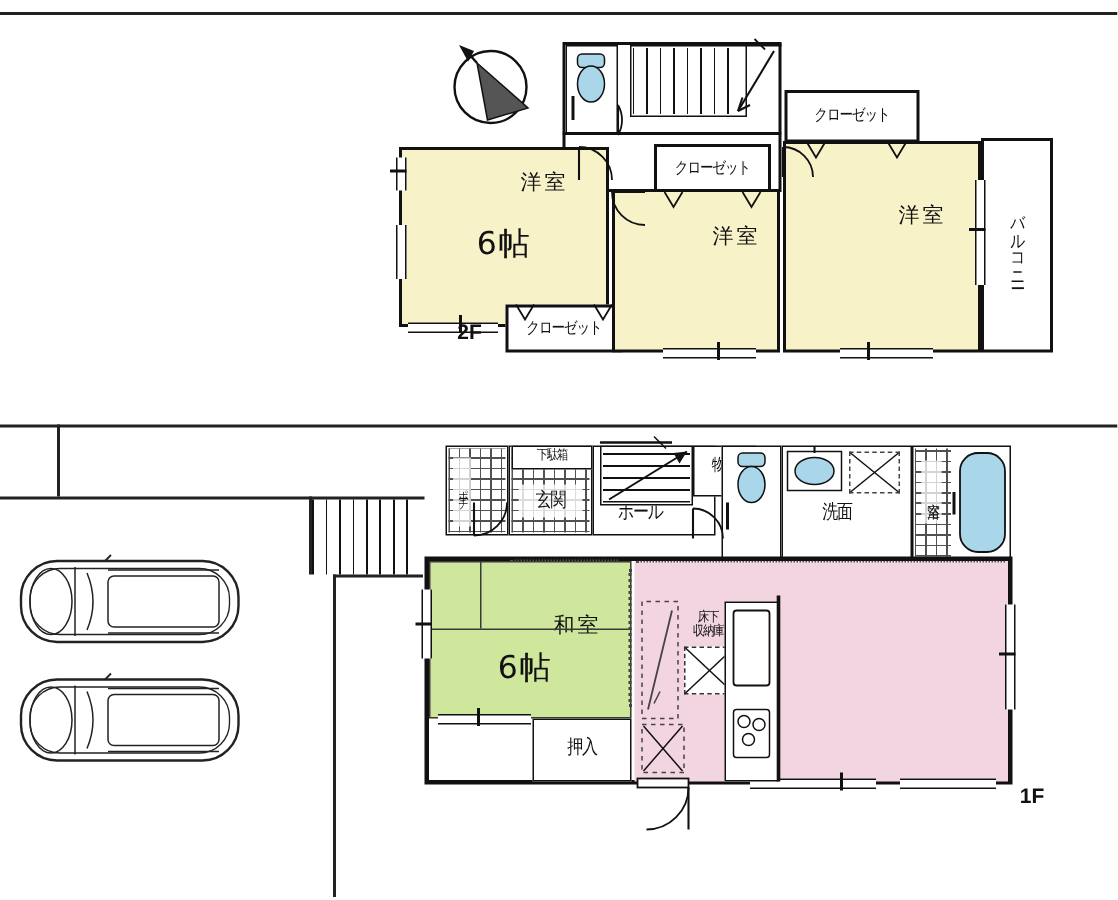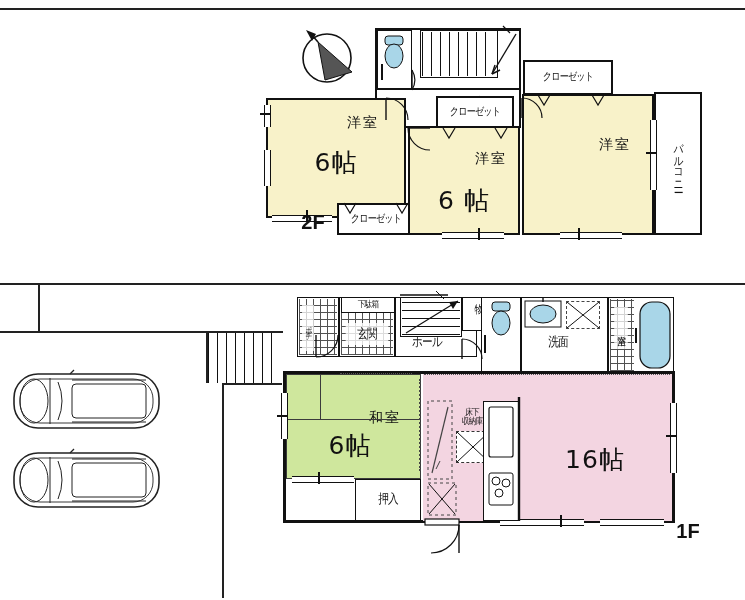--- a/index.html
+++ b/index.html
@@ -23,25 +23,25 @@
   .fill-wa{background:#cfe79d;}         
   .fill-ldk{background:#f3d5e1;}        
   .fill-white{background:#ffffff;}
 
   
   .lbl{position:absolute;box-sizing:border-box;display:flex;align-items:center;
        justify-content:center;text-align:center;line-height:1.12;
        font-family:"DejaVu Sans","Liberation Sans",sans-serif;color:#111;
        white-space:pre;pointer-events:none;}
   .lbl-room{font-size:14px;letter-spacing:2px;margin-left:27px;}
-  .lbl-area{font-size:25px;letter-spacing:1px;}
+  .lbl-area{font-size:21px;letter-spacing:1px;}
   .lbl-ldk{font-size:22px;letter-spacing:6px;}
   .lbl-small{font-size:11px;letter-spacing:-1px;transform:scaleX(.82);}
   .lbl-tiny{font-size:8px;letter-spacing:-1px;line-height:1.05;transform:scaleX(.85);}
-  .lbl-floor{font-size:20px;font-weight:700;font-family:"Liberation Sans",sans-serif;
+  .lbl-floor{font-size:14px;font-weight:700;font-family:"Liberation Sans",sans-serif;
              letter-spacing:0px;color:#111;}
   .vert{writing-mode:vertical-rl;text-orientation:upright;}
 
   
   .hatch-grid{
     background-image:
       repeating-linear-gradient(0deg,#333 0 1px,transparent 1px 7px),
       repeating-linear-gradient(90deg,#333 0 1px,transparent 1px 7px);
   }
   .hatch-stair{
@@ -116,21 +116,20 @@
     <div class="sash" style="left:260px;top:113px;width:11px;height:2px;"></div>
 
     <div class="win-h" style="left:272px;top:215px;width:60px;"></div>
     <div class="sash" style="left:306px;top:210px;width:2px;height:12px;"></div>
 
     <div class="abs w-mid fill-white" style="left:337px;top:203px;width:78px;height:32px;"></div>
     <div class="lbl lbl-small" style="left:338px;top:208px;width:76px;height:22px;">クローゼット</div>
 
     <div class="abs w-mid fill-tatami" style="left:408px;top:126px;width:112px;height:109px;"></div>
     <div class="lbl lbl-room" style="left:408px;top:144px;width:112px;height:30px;">洋室</div>
-    <div class="lbl lbl-area" style="left:408px;top:186px;width:112px;height:30px;">6 帖</div>
     <div class="win-h" style="left:442px;top:232px;width:62px;"></div>
     <div class="sash" style="left:478px;top:228px;width:2px;height:12px;"></div>
 
     <div class="abs w-mid fill-tatami" style="left:522px;top:94px;width:132px;height:141px;"></div>
     <div class="lbl lbl-room" style="left:522px;top:130px;width:132px;height:30px;">洋室</div>
     <div class="win-h" style="left:560px;top:232px;width:62px;"></div>
     <div class="sash" style="left:578px;top:228px;width:2px;height:12px;"></div>
 
     <div class="abs w-mid fill-white" style="left:654px;top:92px;width:48px;height:143px;"></div>
     <div class="lbl lbl-small vert" style="left:660px;top:100px;width:36px;height:120px;font-size:12px;">バルコニー</div>
@@ -278,21 +277,20 @@
     <div class="sash" style="left:277px;top:132px;width:11px;height:2px;"></div>
     <div class="win-h" style="left:292px;top:193px;width:62px;"></div>
     <div class="sash" style="left:318px;top:189px;width:2px;height:12px;"></div>
 
     <div class="abs" style="left:419px;top:96px;width:0;height:92px;border-left:2px dotted #444;"></div>
 
     <div class="abs w-thin fill-white" style="left:355px;top:196px;width:66px;height:42px;"></div>
     <div class="lbl lbl-small" style="left:356px;top:204px;width:64px;height:24px;font-size:13px;">押入</div>
 
     <div class="abs fill-ldk" style="left:423px;top:91px;width:249px;height:147px;"></div>
-    <div class="lbl lbl-area" style="left:520px;top:162px;width:150px;height:30px;">16帖</div>
     <div class="win-h" style="left:500px;top:236px;width:84px;"></div>
     <div class="sash" style="left:560px;top:232px;width:2px;height:12px;"></div>
     <div class="win-h" style="left:600px;top:236px;width:64px;"></div>
     <div class="win-v" style="left:670px;top:120px;height:70px;"></div>
     <div class="sash" style="left:666px;top:152px;width:11px;height:2px;"></div>
     <div class="abs dot-line" style="left:424px;top:90px;width:246px;height:2px;"></div>
 
     <div class="lbl lbl-tiny" style="left:450px;top:122px;width:44px;height:24px;font-size:9px;">床下
 収納庫</div>
     <div class="abs dash-box" style="left:456px;top:148px;width:34px;height:32px;border-color:#333;background:#fff;"></div>

